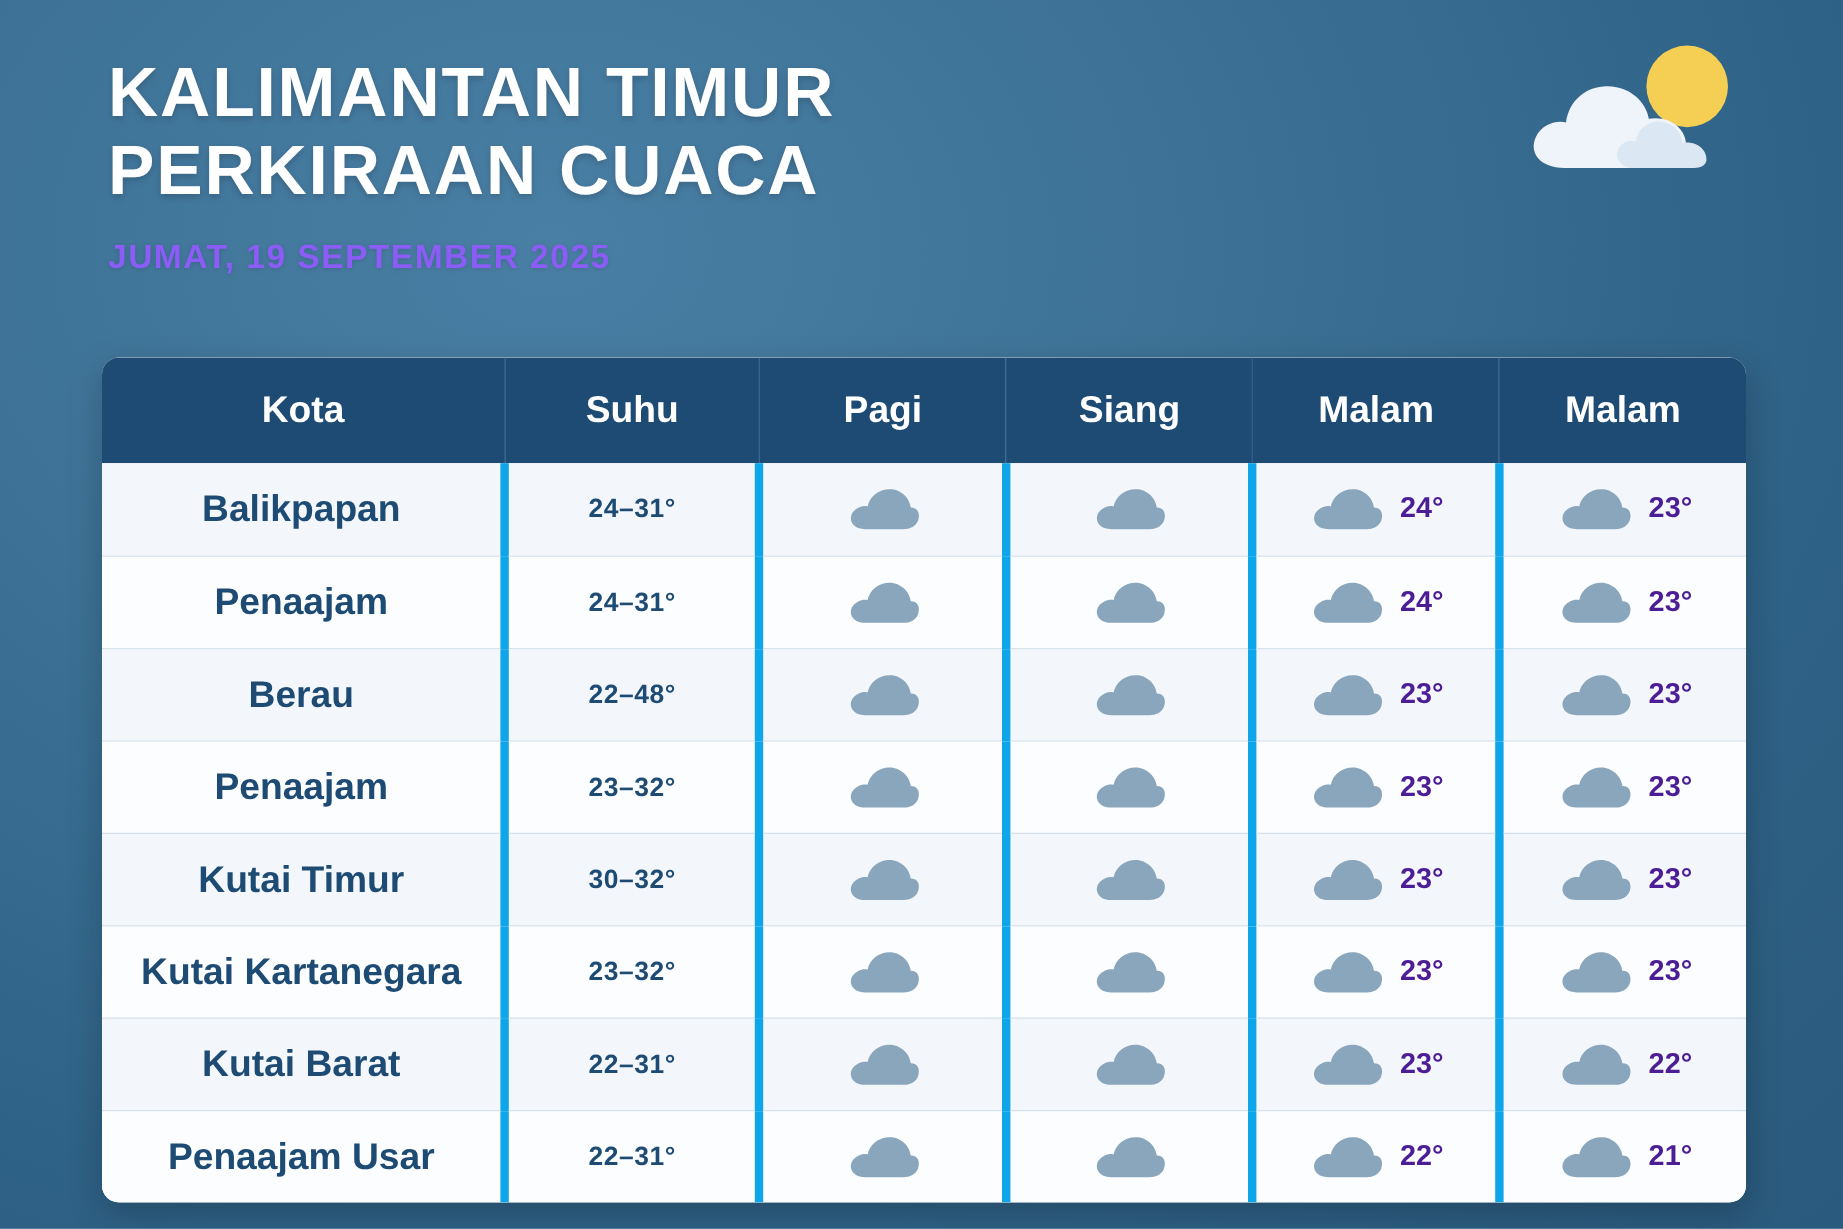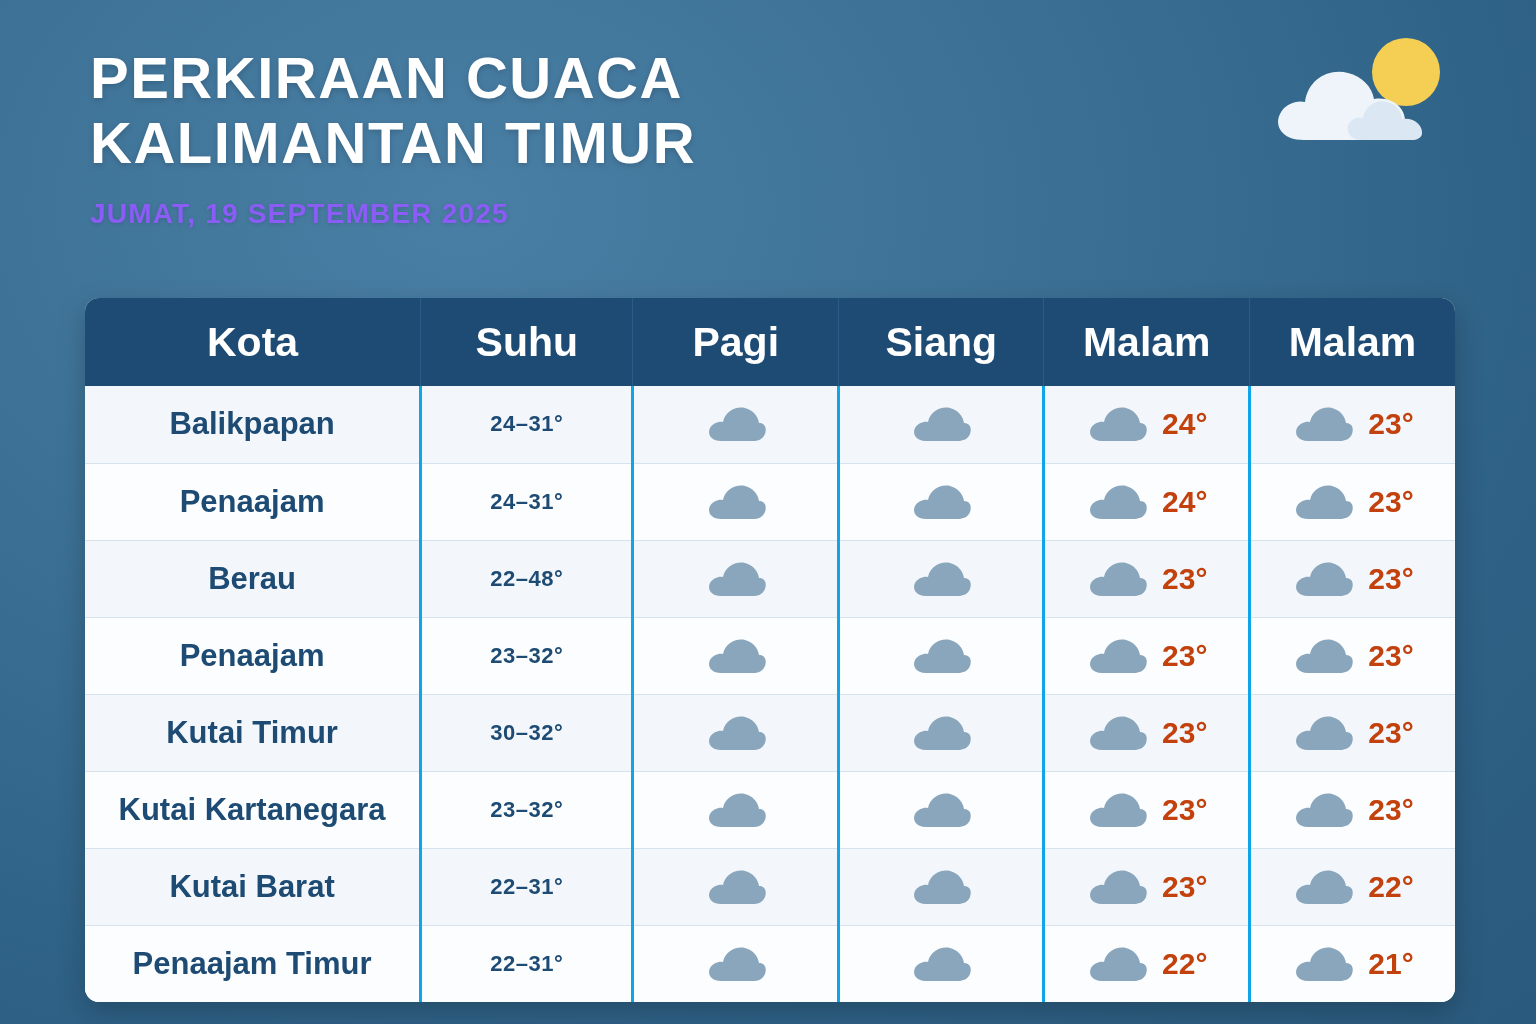--- a/index.html
+++ b/index.html
@@ -65,74 +65,74 @@
     background: #f4f8fb;
   }
   table {
     width: 100%;
     border-collapse: collapse;
     table-layout: fixed;
   }
   thead th {
     background: #1e4b73;
     color: #ffffff;
-    font-size: 41px;
+    font-size: 31px;
     font-weight: bold;
     height: 88px;
     vertical-align: middle;
     text-align: center;
     border-right: 1px solid #2b5c86;
   }
   thead th:last-child { border-right: none; }
 
   tbody td {
     height: 77px;
     text-align: center;
     vertical-align: middle;
     font-size: 30px;
     color: #1e4b73;
     font-weight: bold;
-    border-right: 3px solid #0ea5e9;
+    border-right: 7px solid #0ea5e9;
     border-bottom: 1px solid #d6e2ec;
   }
   tbody td:last-child { border-right: none; }
   tbody tr:last-child td { border-bottom: none; }
   tbody tr:nth-child(odd)  { background: #f3f7fb; }
   tbody tr:nth-child(even) { background: #fbfdfe; }
 
   td.city { font-size: 31px; }
   td.temp { font-size: 22px; letter-spacing: 0.5px; }
 
   .cell-ico {
     display: flex;
     align-items: center;
     justify-content: center;
     gap: 14px;
   }
-  .cell-ico .val { font-size: 30px; color: #c2410c; font-weight: bold; }
+  .cell-ico .val { font-size: 24px; color: #4c1d95; font-weight: bold; }
 
   .cloud-sm { width: 62px; height: 40px; display: block; }
 
   
   col.c-city { width: 24.5%; }
   col.c-temp { width: 15.5%; }
   col.c-ico  { width: 15%; }
   col.c-ico2 { width: 15%; }
   col.c-n1   { width: 15%; }
   col.c-n2   { width: 15%; }
 </style>
 </head>
 <body>
 
 <div class="page">
 
   <div class="header">
     <div class="title">
+      <div>KALIMANTAN TIMUR</div>
       <div>PERKIRAAN CUACA</div>
-      <div>KALIMANTAN TIMUR</div>
     </div>
     <div class="subtitle">JUMAT, 19 SEPTEMBER 2025</div>
   </div>
 
   <div class="hero-icon">
     <svg viewBox="0 0 190 130" width="190" height="130" aria-hidden="true">
       <circle cx="140" cy="42" r="34" fill="#f5cf54"></circle>
       <path d="M38 110 C16 110 8 96 14 84 C19 73 32 70 39 72 C42 50 62 38 82 43 C96 46 106 57 108 69 C126 66 140 78 139 92 C138 104 128 110 116 110 Z" fill="#eef4fa"></path>
       <path d="M95 110 C86 110 80 103 82 96 C84 89 92 86 97 88 C99 76 110 69 121 72 C130 74 135 81 136 89 C148 87 157 95 156 104 C155 108 151 110 146 110 Z" fill="#dbe7f2"></path>
     </svg>
@@ -447,21 +447,21 @@
                 <span>
                   <svg class="cloud-sm" viewBox="0 0 62 40" aria-hidden="true">
                     <path d="M16 37 C6 37 2 30 5 24 C8 19 14 17 18 18 C20 8 30 2 40 4 C48 6 53 12 54 19 C60 19 62 24 60 30 C58 35 53 37 48 37 Z" fill="#8aa6bd"></path>
                   </svg>
                 </span>
                 <span class="val">22°</span>
               </div>
             </td>
           </tr>
           <tr>
-            <td class="city">Penaajam Timur</td>
+            <td class="city">Penaajam Usar</td>
             <td class="temp">22–31°</td>
             <td>
               <div class="cell-ico">
                 <span>
                   <svg class="cloud-sm" viewBox="0 0 62 40" aria-hidden="true">
                     <path d="M16 37 C6 37 2 30 5 24 C8 19 14 17 18 18 C20 8 30 2 40 4 C48 6 53 12 54 19 C60 19 62 24 60 30 C58 35 53 37 48 37 Z" fill="#8aa6bd"></path>
                   </svg>
                 </span>
               </div>
             </td>

